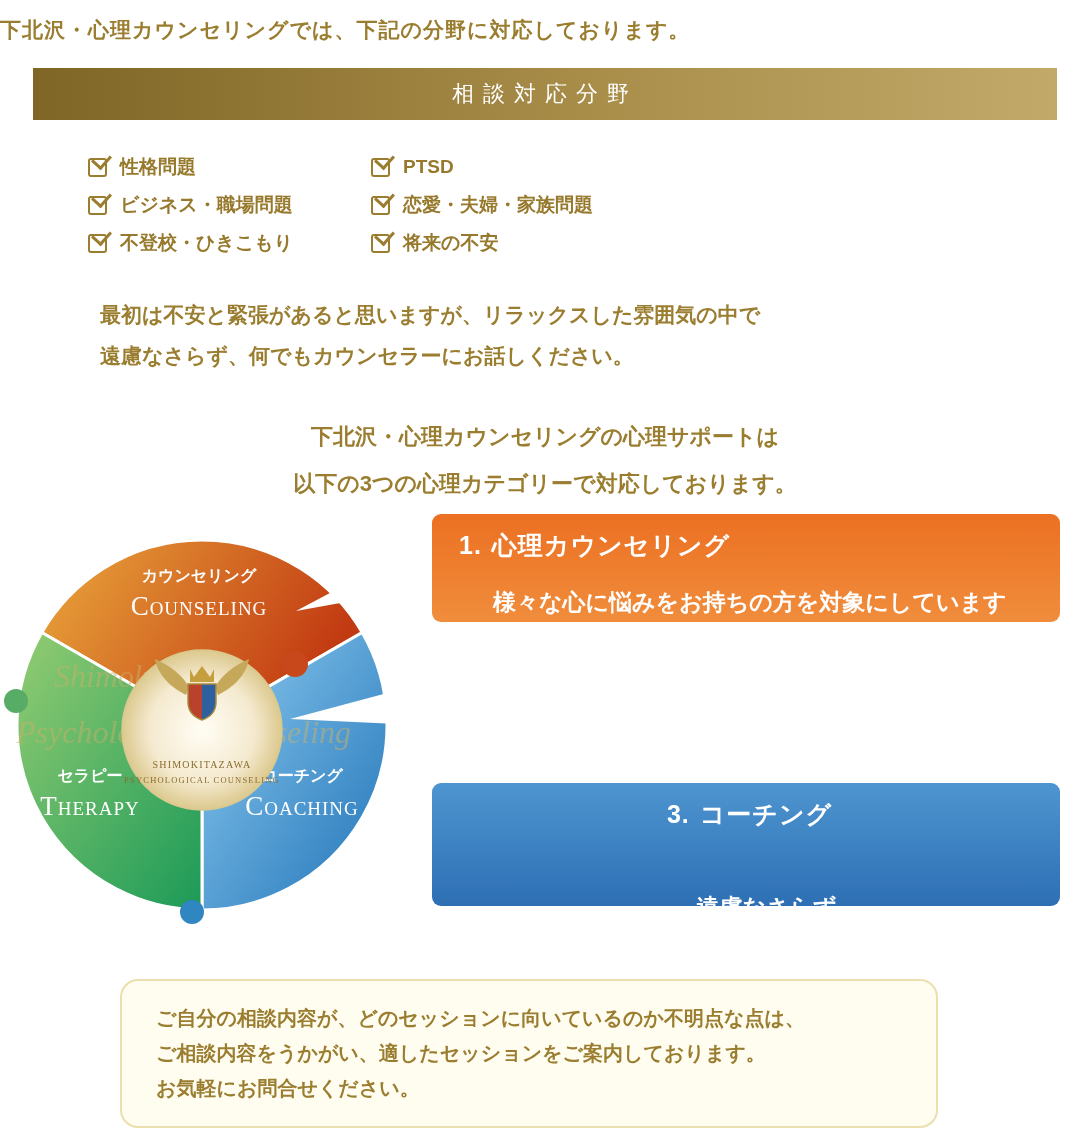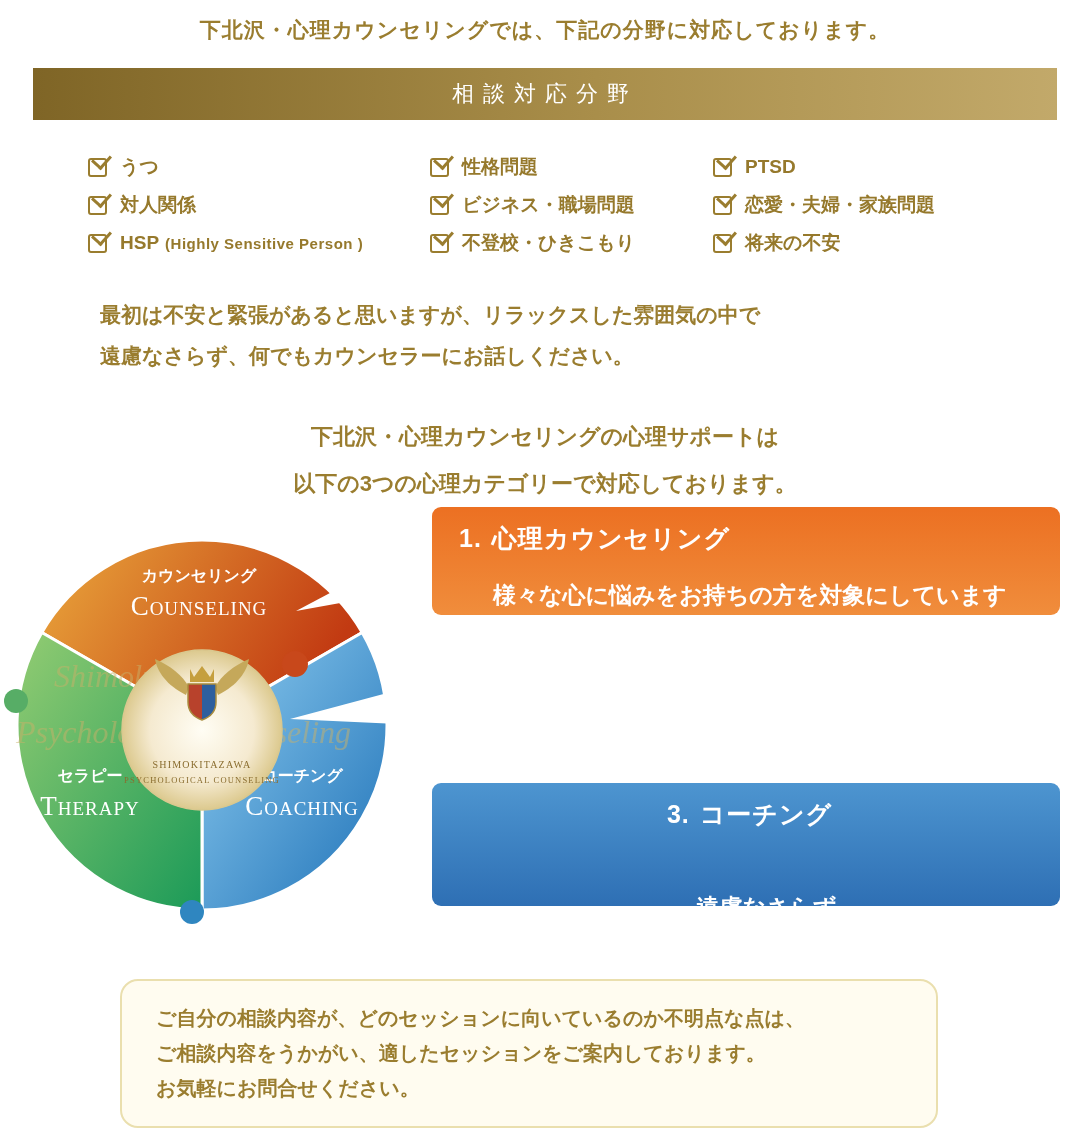--- a/index.html
+++ b/index.html
@@ -4,21 +4,21 @@
 <style>
   * { margin:0; padding:0; box-sizing:border-box; }
   html,body { background:#ffffff; }
   body {
     width:1090px; height:1130px; overflow:hidden;
     font-family:"Liberation Sans","DejaVu Sans",sans-serif;
     color:#9a7d2f;
     position:relative;
   }
   .intro-heading {
-    text-align:center; font-size:21px; font-weight:700;
+    text-align:left; font-size:21px; font-weight:700;
     padding-top:16px; letter-spacing:1px; color:#9a7d2f;
   }
   
   .fields { margin:24px 33px 0 33px; }
   .fields-header {
     height:52px;
     background:linear-gradient(90deg,#7f6526 0%, #a98e4a 55%, #c2a96a 100%);
     display:flex; align-items:center; justify-content:center;
   }
   .fields-title { color:#ffffff; font-size:22px; letter-spacing:9px; font-weight:400; }
@@ -42,21 +42,21 @@
   .support-heading { margin-top:36px; text-align:center; font-size:22px; font-weight:700; line-height:2.15; color:#9a7d2f; }
 
   
   .diagram-row { position:relative; height:430px; margin-top:0; }
   .wheel { position:absolute; left:2px; top:18px; z-index:1; }
   .tails { position:absolute; left:0; top:0; z-index:5; pointer-events:none; }
   .callout {
     position:absolute; left:432px; width:628px; border-radius:9px;
     color:#ffffff; z-index:6; padding:15px 20px 14px 27px;
   }
-  .callout-1 { top:0px;   height:108px; background:linear-gradient(180deg,#ec7022,#f08d3c); }
+  .callout-1 { top:7px;   height:108px; background:linear-gradient(180deg,#ec7022,#f08d3c); }
   .callout-2 { top:126px; height:138px; background:linear-gradient(180deg,#2fa468,#128c5e); }
   .callout-3 { top:276px; height:123px; background:linear-gradient(180deg,#4d95d0,#2e6fb4);text-align:center; }
   .callout-title { font-size:25px; font-weight:700; letter-spacing:1px; }
   .callout-num { margin-right:10px; }
   .callout-body { margin:23px 0 0 34px; font-size:23px; line-height:1.55; font-weight:600; }
 
   
   .note {
     margin:42px 0 0 120px; width:818px;
     background:#fffcf0; border:2px solid #eadfae; border-radius:18px;
@@ -71,35 +71,20 @@
 </head>
 <body>
 
 <h1 class="intro-heading">下北沢・心理カウンセリングでは、下記の分野に対応しております。</h1>
 
 <section class="fields">
   <div class="fields-header">
     <span class="fields-title">相談対応分野</span>
   </div>
   <div class="fields-body">
-    <ul class="fields-col col1">
-      <li class="field-item">
-        <span class="checkbox"></span>
-        <span class="field-label">うつ</span>
-      </li>
-      <li class="field-item">
-        <span class="checkbox"></span>
-        <span class="field-label">対人関係</span>
-      </li>
-      <li class="field-item">
-        <span class="checkbox"></span>
-        <span class="field-label">HSP</span>
-        <span class="field-suffix">(Highly Sensitive Person )</span>
-      </li>
-    </ul>
     <ul class="fields-col col2">
       <li class="field-item">
         <span class="checkbox"></span>
         <span class="field-label">性格問題</span>
       </li>
       <li class="field-item">
         <span class="checkbox"></span>
         <span class="field-label">ビジネス・職場問題</span>
       </li>
       <li class="field-item">

